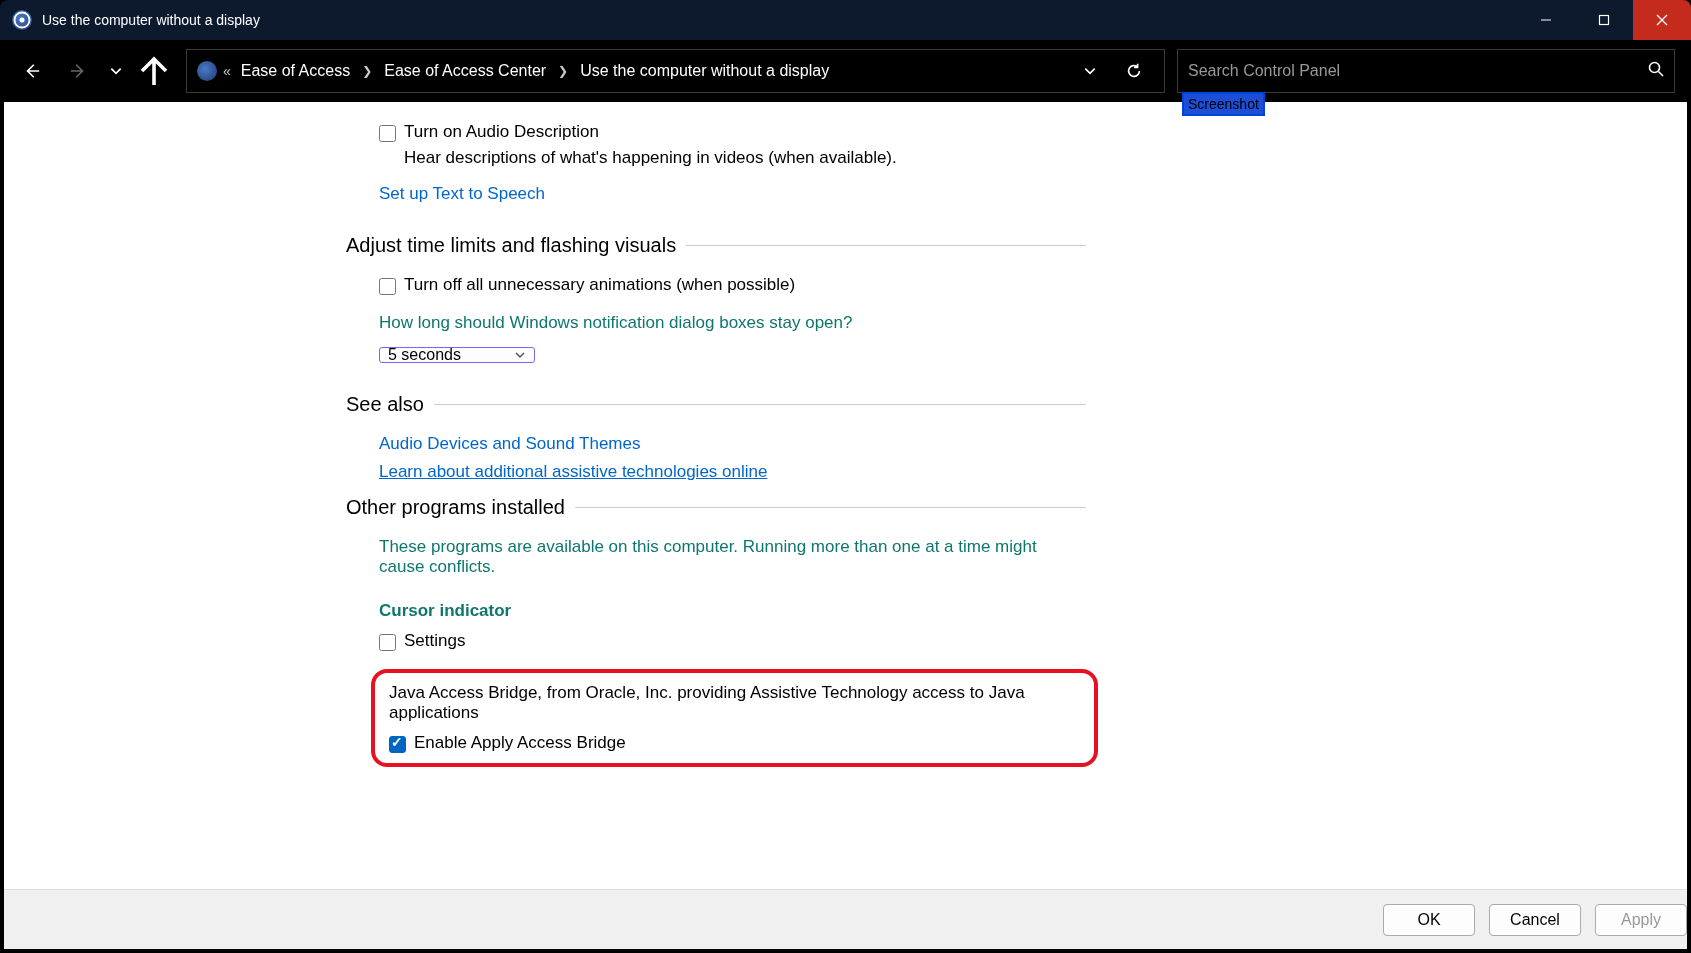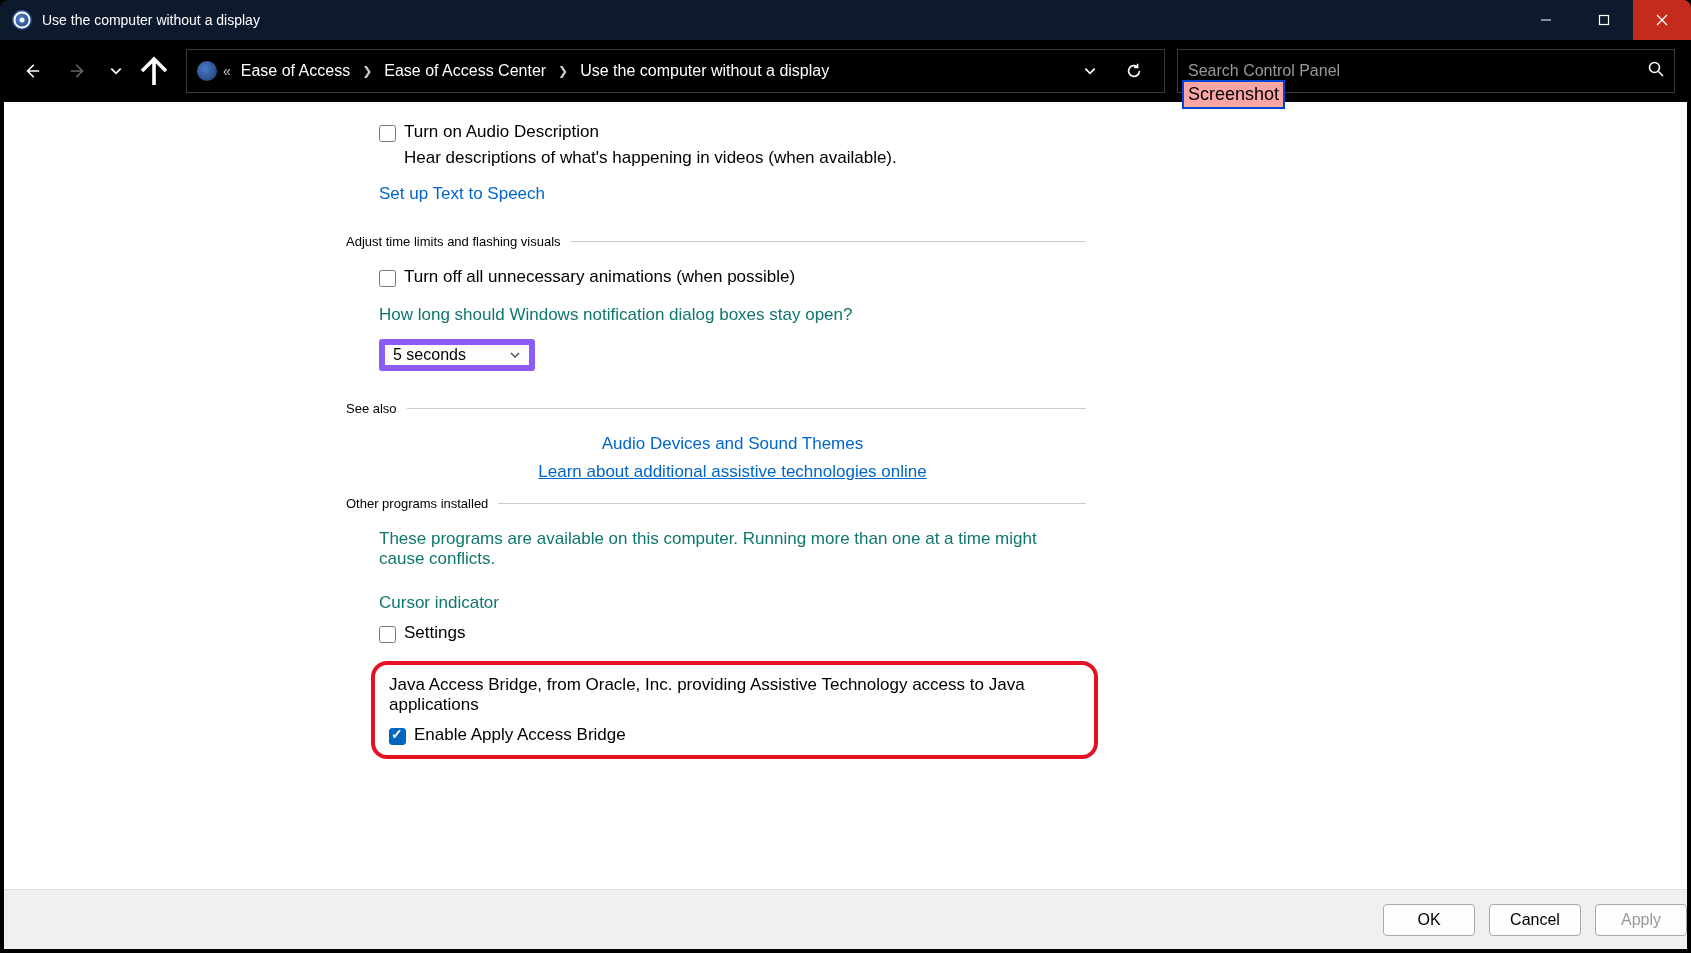--- a/index.html
+++ b/index.html
@@ -26,47 +26,47 @@
     .addr-doublechevron { color: #ccc; margin-right: 8px; font-size: 14px; }
     .breadcrumb { display: flex; align-items: center; gap: 6px; color: #fff; font-size: 16px; flex: 1; }
     .crumb { cursor: pointer; padding: 4px 2px; white-space: nowrap; }
     .crumb-sep { color: #ccc; font-size: 12px; padding: 0 4px; }
     .addr-end-controls { display: flex; align-items: center; gap: 8px; margin-left: auto; padding-right: 8px; }
     .addr-btn { width: 36px; height: 36px; display: flex; align-items: center; justify-content: center; color: #fff; cursor: pointer; }
     .search-box { width: 498px; height: 44px; border: 1px solid #3a3a3a; background: #000; display: flex; align-items: center; padding: 0 10px; position: relative; margin-right: 4px; }
     .search-input { flex: 1; background: transparent; border: none; color: #fff; font-size: 16px; outline: none; }
     .search-input::placeholder { color: #999; }
     .search-icon { color: #fff; cursor: pointer; }
-    .tooltip { position: absolute; top: 30px; left: 4px; background: #fca5a5; color: #000; font-size: 18px; padding: 2px 4px; border: 2px solid #0046d5; z-index: 10; }
+    .tooltip { position: absolute; top: 42px; left: 4px; background: #1d4ed8; color: #000; font-size: 14px; padding: 2px 4px; border: 2px solid #0046d5; z-index: 10; }
 
     
     .content-area { position: absolute; top: 102px; left: 4px; right: 4px; bottom: 4px; background: #fff; display: flex; flex-direction: column; }
     .content-scroll { flex: 1; overflow-y: auto; padding: 20px 0 20px 0; }
     .content-inner { margin-left: 342px; max-width: 740px; }
 
     .checkbox-row { display: flex; align-items: flex-start; gap: 8px; margin-left: 33px; margin-bottom: 6px; }
     .checkbox-row input[type="checkbox"] { width: 17px; height: 17px; margin-top: 3px; cursor: pointer; flex-shrink: 0; }
     .checkbox-row input[type="checkbox"].checked-blue { appearance: none; background: #0067c0; border: 1px solid #0067c0; border-radius: 3px; position: relative; }
     .checkbox-row input[type="checkbox"].checked-blue::after { content: "✓"; color: #fff; position: absolute; top: -3px; left: 1px; font-size: 14px; font-weight: bold; }
     .checkbox-label { font-size: 17px; color: #000; }
     .checkbox-desc { font-size: 17px; color: #000; margin-left: 58px; margin-top: 4px; margin-bottom: 16px; }
 
     .link-row { margin-left: 33px; margin-bottom: 12px; }
     .link-row a { color: #0066cc; font-size: 17px; text-decoration: none; cursor: pointer; }
     
     .section-header { display: flex; align-items: center; gap: 10px; margin-top: 30px; margin-bottom: 18px; }
-    .section-header-text { font-size: 13px; color: #000; white-space: nowrap; }
+    .section-header-text { font-size: 20px; color: #000; white-space: nowrap; }
     .section-header-line { flex: 1; height: 1px; background: #ccc; }
 
     .plain-text { font-size: 17px; color: #0f766e; margin-left: 33px; margin-bottom: 14px; }
     .plain-text-noindent { font-size: 17px; color: #000; margin-left: 33px; margin-bottom: 14px; }
     
     .select-wrap { margin-left: 33px; margin-bottom: 16px; }
-    .select-box { width: 156px; height: 32px; border: 6px solid #8b5cf6; background: #fdfdfd; display: flex; align-items: center; padding: 0 8px; cursor: pointer; border-radius: 3px; justify-content: space-between; font-size: 16px; }
-    .see-also-links { margin-left: 33px; text-align: center; }
+    .select-box { width: 156px; height: 16px; border: 1px solid #8b5cf6; background: #fdfdfd; display: flex; align-items: center; padding: 0 8px; cursor: pointer; border-radius: 3px; justify-content: space-between; font-size: 16px; }
+    .see-also-links { margin-left: 33px; }
     .see-also-links a { display: block; color: #0066cc; font-size: 17px; text-decoration: none; margin-bottom: 8px; cursor: pointer; }
     .see-also-links a.underline { text-decoration: underline; }
 
     .highlight-box { border: 4px solid #e81123; padding: 10px 8px 10px 8px; margin-left: 25px; margin-right: -12px; border-radius: 16px; }
     .highlight-box .plain-text-noindent { margin-left: 6px; margin-bottom: 10px; }
     .highlight-box .checkbox-row { margin-left: 6px; margin-bottom: 0; }
 
     
     .footer { height: 60px; background: #f0f0f0; border-top: 1px solid #ddd; display: flex; align-items: center; justify-content: flex-end; padding-right: 0; gap: 14px; }
     .footer-btn { width: 92px; height: 32px; border: 1px solid #aaa; background: #fdfdfd; border-radius: 4px; cursor: pointer; font-size: 16px; display: flex; align-items: center; justify-content: center; }
@@ -204,21 +204,21 @@
       <div class="see-also-links">
         <a>Audio Devices and Sound Themes</a>
         <a class="underline">Learn about additional assistive technologies online</a>
       </div>
 
       <div class="section-header" style="margin-top:14px;">
         <span class="section-header-text">Other programs installed</span>
         <div class="section-header-line"></div>
       </div>
       <div class="plain-text" style="margin-bottom:24px;">These programs are available on this computer. Running more than one at a time might cause conflicts.</div>
-      <div class="plain-text" style="margin-bottom:10px;">Cursor indicator</div>
+      <div class="plain-text" style="margin-bottom:10px;font-weight:bold;">Cursor indicator</div>
       <div class="checkbox-row" style="margin-bottom:18px;">
         <input type="checkbox" style="">
         <span class="checkbox-label">Settings</span>
       </div>
 
       <div class="highlight-box">
         <div class="plain-text-noindent">Java Access Bridge, from Oracle, Inc. providing Assistive Technology access to Java applications</div>
         <div class="checkbox-row">
           <input type="checkbox" checked="" class="checked-blue" style="">
           <span class="checkbox-label">Enable Apply Access Bridge</span>

